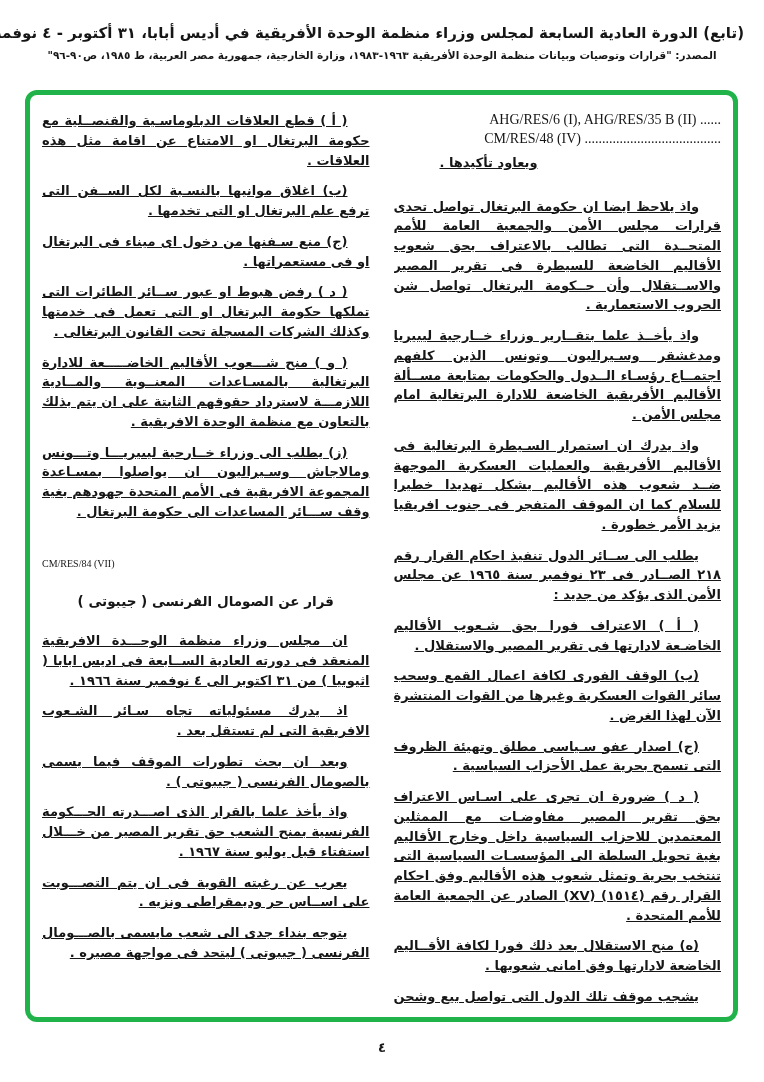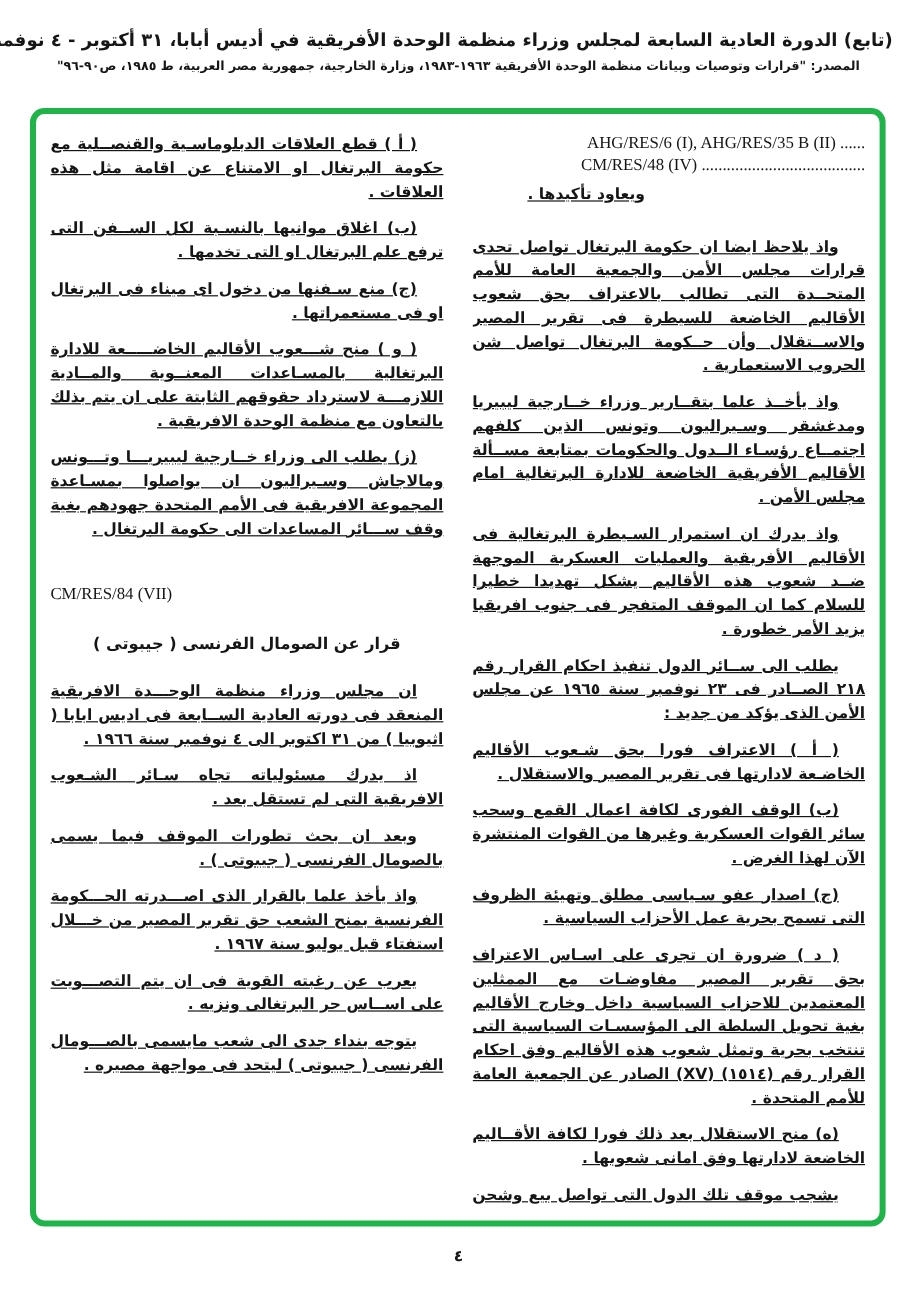--- a/index.html
+++ b/index.html
@@ -86,21 +86,21 @@
     text-align: left;
     text-indent: 0 !important;
     padding-left: 46px;
     margin: 0 0 24px 0 !important;
   }
   .section-ref {
     direction: ltr;
     text-align: left;
     font-family: "Liberation Serif", "DejaVu Serif", serif;
     font-weight: 400;
-    font-size: 14px;
+    font-size: 10px;
     margin: 34px 0 20px 0;
   }
   .section-title {
     text-align: center;
     font-size: 13.5px;
     font-weight: bold;
     margin: 0 0 20px 0;
   }
   
   .page-number {
@@ -139,31 +139,32 @@
       <p>(ج) اصدار عفو سـياسى مطلق وتهيئة الظروف التى تسمح بحرية عمل الأحزاب السياسية .</p>
       <p>( د ) ضرورة ان تجرى على اسـاس الاعتراف بحق تقرير المصير مفاوضـات مع الممثلين المعتمدين للاحزاب السياسية داخل وخارج الأقاليم بغية تحويل السلطة الى المؤسسـات السياسية التى تنتخب بحرية وتمثل شعوب هذه الأقاليم وفق احكام القرار رقم (١٥١٤) (XV) الصادر عن الجمعية العامة للأمم المتحدة .</p>
       <p>(ه) منح الاستقلال بعد ذلك فورا لكافة الأقــاليم الخاضعة لادارتها وفق امانى شعوبها .</p>
       <p>يشجب موقف تلك الدول التى تواصل بيع وشحن الأسلحة والعتاد الحربى او المعدات والمواد اللازمة لانتاج وصيانة الأسلحة والذخائر للبرتغال . يطلب الى كافة الدول تنفيذ احكام القرار ٢١٠٧ (XX) الصــادر فى ٢١ ديسمبر سنة ١٩٦٥ عن الجمعية العامة للأمم المتحدة وهو القرار الذى يهيب بالدول اتخاذ الاجراءات التاليــة :</p>
     </section>
 
     <section class="col">
       <p>( أ ) قطع العلاقات الدبلوماسـية والقنصــلية مع حكومة البرتغال او الامتناع عن اقامة مثل هذه العلاقات .</p>
       <p>(ب) اغلاق موانيها بالنسـبة لكل الســفن التى ترفع علم البرتغال او التى تخدمها .</p>
       <p>(ج) منع سـفنها من دخول اى ميناء فى البرتغال او فى مستعمراتها .</p>
+      <p>( د ) رفض هبوط او عبور ســائر الطائرات التى تملكها حكومة البرتغال او التى تعمل فى خدمتها وكذلك الشركات المسجلة تحت القانون البرتغالى .</p>
       <p>( و ) منح شـــعوب الأقاليم الخاضـــــعة للادارة البرتغالية بالمسـاعدات المعنــوية والمــادية اللازمـــة لاسترداد حقوقهم الثابتة على ان يتم بذلك بالتعاون مع منظمة الوحدة الافريقية .</p>
       <p>(ز) يطلب الى وزراء خــارجية ليبيريـــا وتـــونس ومالاجاش وسـيراليون ان يواصلوا بمسـاعدة المجموعة الافريقية فى الأمم المتحدة جهودهم بغية وقف ســـائر المساعدات الى حكومة البرتغال .</p>
 
       <div class="section-ref">CM/RES/84 (VII)</div>
       <h3 class="section-title">قرار عن الصومال الفرنسى ( جيبوتى )</h3>
 
       <p>ان مجلس وزراء منظمة الوحـــدة الافريقية المنعقد فى دورته العادية الســابعة فى اديس ابابا ( اثيوبيا ) من ٣١ اكتوبر الى ٤ نوفمبر سنة ١٩٦٦ .</p>
       <p>اذ يدرك مسئولياته تجاه سـائر الشـعوب الافريقية التى لم تستقل بعد .</p>
       <p>وبعد ان بحث تطورات الموقف فيما يسمى بالصومال الفرنسى ( جيبوتى ) .</p>
       <p>واذ يأخذ علما بالقرار الذى اصـــدرته الحـــكومة الفرنسية بمنح الشعب حق تقرير المصير من خـــلال استفتاء قبل يوليو سنة ١٩٦٧ .</p>
-      <p>يعرب عن رغبته القوية فى ان يتم التصـــويت على اســاس حر البرتغالى ونزيه .</p>
+      <p>يعرب عن رغبته القوية فى ان يتم التصـــويت على اســاس حر وديمقراطى ونزيه .</p>
       <p>يتوجه بنداء جدى الى شعب مايسمى بالصـــومال الفرنسى ( جيبوتى ) ليتحد فى مواجهة مصيره .</p>
 
     </section>
 
   </div>
 </div>
 
 <div class="page-number">٤</div>
 
 </body></html>

